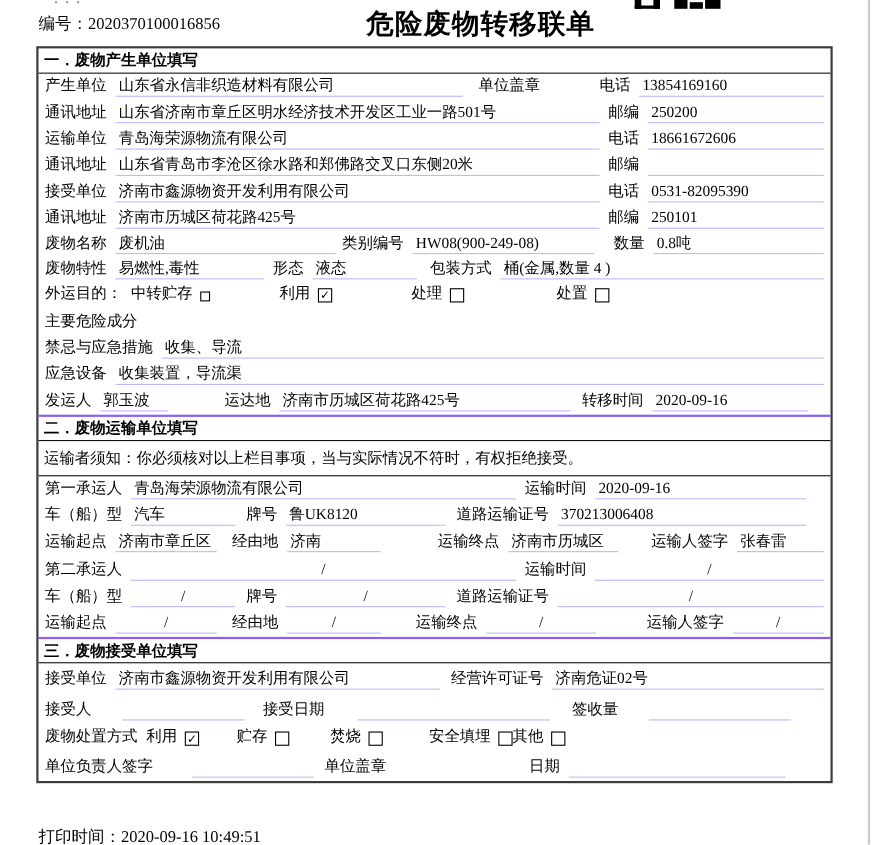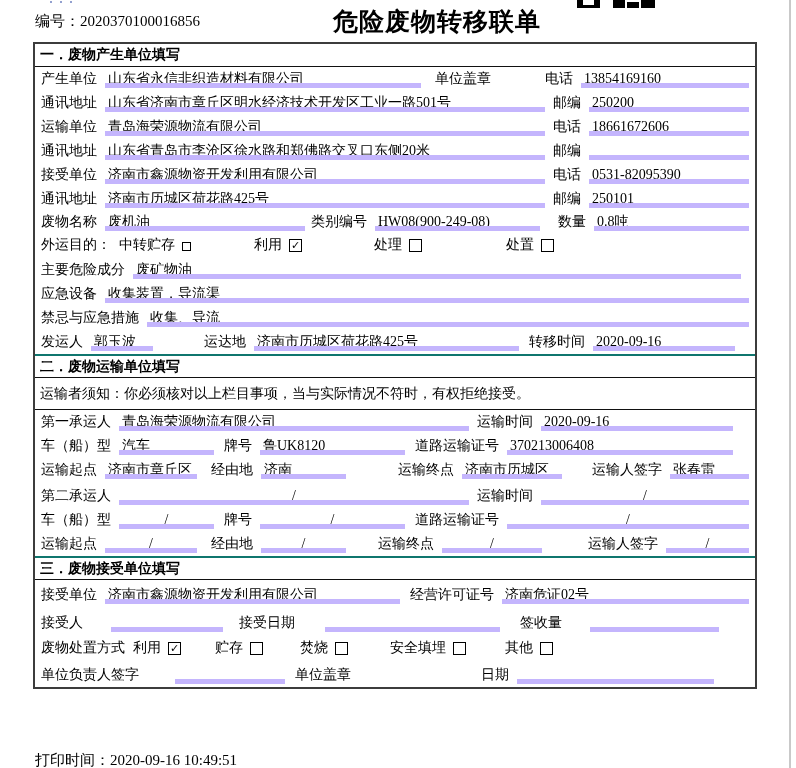--- a/index.html
+++ b/index.html
@@ -16,25 +16,25 @@
   #dots{left:50px;top:1px;width:26px;height:3px}
   #dots i{position:absolute;width:2px;height:2px;background:#93a0cf;top:0}
   #page-edge{left:789px;top:0;width:2px;height:768px;background:#c9c9c9}
   #print-time{left:35px;top:751px;font-size:15px;white-space:nowrap}
 
   #tbl{position:absolute;left:33px;top:42px;width:724px;box-sizing:border-box;
        border:2px solid #3c3c3c;background:#fff;display:flex;flex-direction:column}
   .sec{display:flex;align-items:center;font-weight:bold;padding-left:5px;
        border-bottom:1px solid #111;box-sizing:border-box;
        font-family:"Liberation Sans","DejaVu Sans",sans-serif;font-size:14px}
-  .sec.mid{border-top:2px solid #0f766e}
+  .sec.mid{border-top:2px solid #8b5cf6}
   .notice{display:flex;align-items:center;padding-left:5px;border-bottom:1px solid #111;box-sizing:border-box}
   .row{display:flex;align-items:flex-end;padding:0 6px 3px 6px;box-sizing:border-box;line-height:18px}
   .lbl{white-space:nowrap;flex:none}
-  .u{border-bottom:5px solid #c4b5fd;margin-left:8px;padding:0 3px;white-space:nowrap;
+  .u{border-bottom:1px solid #c4b5fd;margin-left:8px;padding:0 3px;white-space:nowrap;
      box-sizing:border-box;flex:none;height:18px;line-height:17px;min-width:10px;overflow:hidden}
   .grow{flex:1 1 auto}
   .c{text-align:center}
   .cb{flex:none;width:13px;height:13px;border:1px solid #000;margin:0 0 2px 7px;
       display:flex;align-items:center;justify-content:center;font-size:11px;line-height:1;
       font-family:"DejaVu Sans",sans-serif;box-sizing:border-box}
   .cb.sm{width:9px;height:9px;margin-bottom:3px}
   .h23{height:23px}.h24{height:24px}.h25{height:25px}.h26{height:26px}
   .h27{height:27px}.h28{height:28px}.h32{height:32px}
 </style>
@@ -109,46 +109,53 @@
 
   <div class="row h23">
     <span class="lbl">废物名称</span>
     <span class="u" style="width:200px">废机油</span>
     <span class="lbl" style="margin-left:6px">类别编号</span>
     <span class="u" style="width:165px">HW08(900-249-08)</span>
     <span class="lbl" style="margin-left:18px">数量</span>
     <span class="u grow">0.8吨</span>
   </div>
 
+  <div class="row h23">
+    <span class="lbl">废物特性</span>
+    <span class="u" style="width:135px">易燃性,毒性</span>
+    <span class="lbl" style="margin-left:8px">形态</span>
+    <span class="u" style="width:95px">液态</span>
+    <span class="lbl" style="margin-left:12px">包装方式</span>
+    <span class="u grow">桶(金属,数量 4 )</span>
+  </div>
 
   <div class="row h23">
     <span class="lbl">外运目的：</span>
     <span class="lbl" style="margin-left:8px">中转贮存</span>
     <span class="cb sm"></span>
     <span class="lbl" style="margin-left:63px">利用</span>
     <span class="cb">✓</span>
     <span class="lbl" style="margin-left:72px">处理</span>
     <span class="cb"></span>
     <span class="lbl" style="margin-left:84px">处置</span>
     <span class="cb"></span>
   </div>
 
   <div class="row h25">
     <span class="lbl">主要危险成分</span>
-    <span class="u grow" style="margin-right:8px">废矿物油</span>
+  </div>
+
+  <div class="row h24">
+    <span class="lbl">禁忌与应急措施</span>
+    <span class="u grow">收集、导流</span>
   </div>
 
   <div class="row h24">
     <span class="lbl">应急设备</span>
     <span class="u grow">收集装置，导流渠</span>
-  </div>
-
-  <div class="row h24">
-    <span class="lbl">禁忌与应急措施</span>
-    <span class="u grow">收集、导流</span>
   </div>
 
   <div class="row h24">
     <span class="lbl">发运人</span>
     <span class="u" style="width:62px">郭玉波</span>
     <span class="lbl" style="margin-left:51px">运达地</span>
     <span class="u" style="width:265px">济南市历城区荷花路425号</span>
     <span class="lbl" style="margin-left:10px">转移时间</span>
     <span class="u grow" style="margin-right:14px">2020-09-16</span>
   </div>
@@ -235,21 +242,21 @@
   <div class="row h25">
     <span class="lbl">废物处置方式</span>
     <span class="lbl" style="margin-left:8px">利用</span>
     <span class="cb">✓</span>
     <span class="lbl" style="margin-left:34px">贮存</span>
     <span class="cb"></span>
     <span class="lbl" style="margin-left:37px">焚烧</span>
     <span class="cb"></span>
     <span class="lbl" style="margin-left:42px">安全填埋</span>
     <span class="cb"></span>
-    <span class="lbl" style="margin-left:39px">其他</span>
+    <span class="lbl" style="">其他</span>
     <span class="cb"></span>
   </div>
 
   <div class="row h27">
     <span class="lbl">单位负责人签字</span>
     <span class="u" style="width:110px;margin-left:36px"></span>
     <span class="lbl" style="margin-left:10px">单位盖章</span>
     <span class="lbl" style="margin-left:130px">日期</span>
     <span class="u grow" style="margin-right:35px"></span>
   </div>

